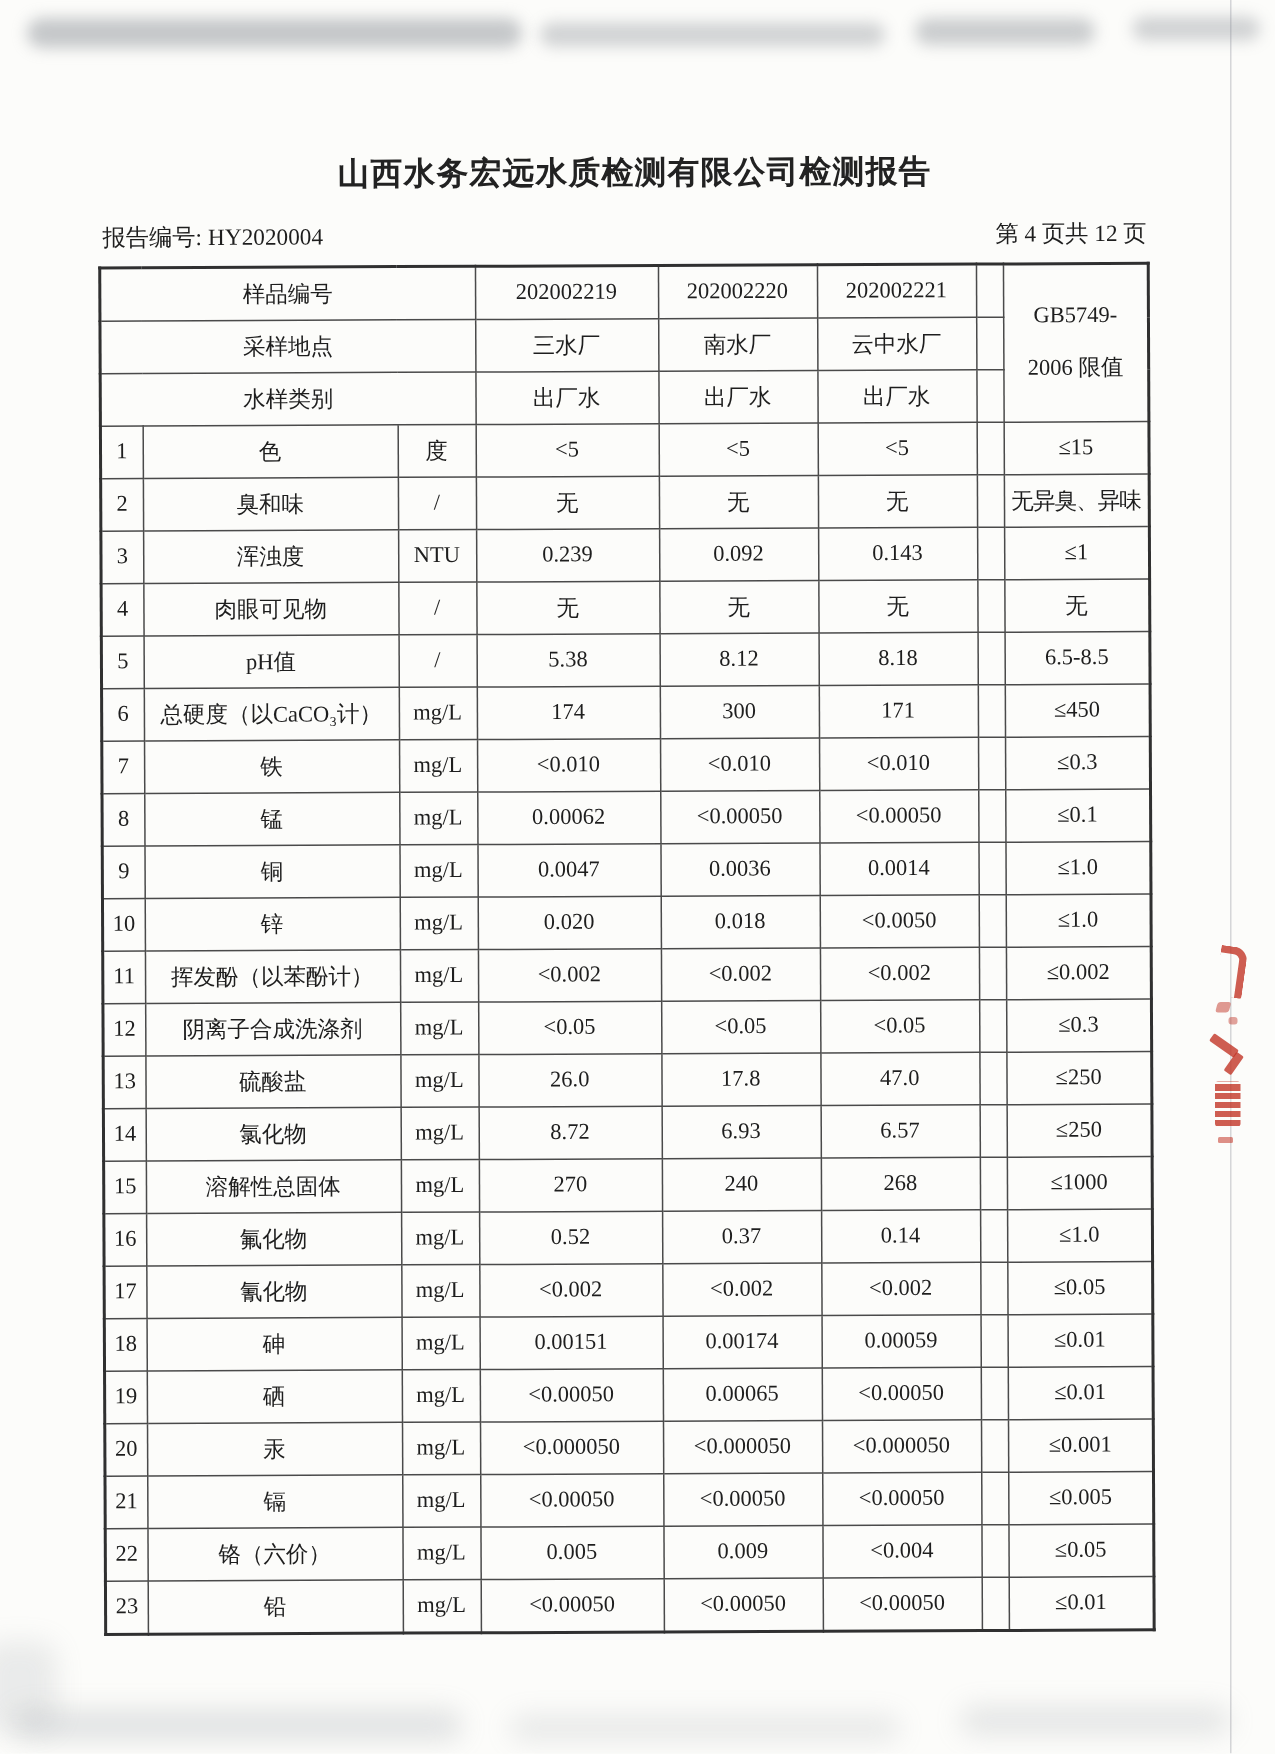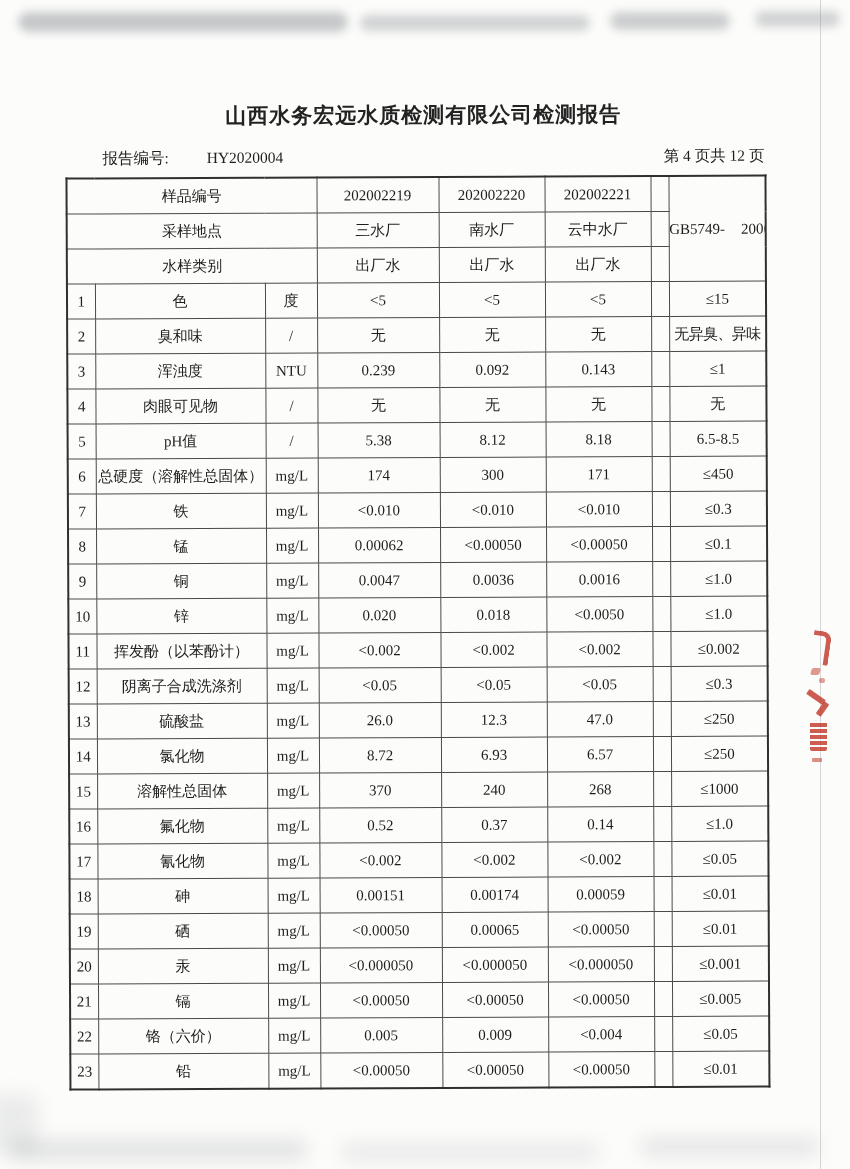--- a/index.html
+++ b/index.html
@@ -19,36 +19,36 @@
     position: absolute; top: 101px; left: 0; width: 850px;
     margin: 0; text-align: center;
     font-family: "Liberation Sans", "DejaVu Sans", sans-serif;
     font-weight: 700; font-size: 21px; letter-spacing: 1px; color: #222;
   }
   .meta-row {
     position: absolute; top: 147px; left: 70px; width: 696px;
     display: flex; justify-content: space-between; align-items: baseline;
     font-size: 15.5px;
   }
-  .meta-row .report-no span { margin-right: 4px; margin-left: 34px; }
+  .meta-row .report-no span { margin-right: 4px; }
 
   table.report {
     position: absolute; top: 176px; left: 67px;
     width: 699px; border-collapse: collapse; table-layout: fixed;
     border: 2px solid #303030;
   }
   table.report td {
     border: 1.5px solid #4a4a4a;
     height: 34px; padding: 0;
     text-align: center; vertical-align: middle;
     font-size: 15px; white-space: nowrap; overflow: hidden;
   }
   td.item-cell { text-align: left; padding-left: 13px; }
   td.limit-head { vertical-align: middle; }
-  .limit-head-inner { display: flex; flex-direction: row; gap: 16px; align-items: center; font-size: 15px; }
+  .limit-head-inner { display: flex; flex-direction: column; gap: 16px; align-items: center; font-size: 15px; }
   td.small-limit { font-size: 13.5px; letter-spacing: -0.6px; }
 
   
   .blob { position: absolute; filter: blur(5px); border-radius: 12px; background: #8f949a; }
   .scan-band-top { position: absolute; top: 8px; left: 0; width: 850px; height: 42px; }
   .scan-band-bottom { position: absolute; top: 1126px; left: 0; width: 850px; height: 43px; }
   .scan-band-bottom .blob { filter: blur(9px); background: #9aa0a6; }
 
   .page-fold {
     position: absolute; left: 820px; top: 0; width: 1px; height: 1169px;
@@ -176,21 +176,21 @@
             <td class="item-cell">pH值</td>
             <td>/</td>
             <td>5.38</td>
             <td>8.12</td>
             <td>8.18</td>
             <td></td>
             <td>6.5-8.5</td>
           </tr>
           <tr>
             <td>6</td>
-            <td class="item-cell">总硬度（溶解性总固体）</td>
+            <td class="item-cell">总硬度（以CaCO₃计）</td>
             <td>mg/L</td>
             <td>174</td>
             <td>300</td>
             <td>171</td>
             <td></td>
             <td>≤450</td>
           </tr>
           <tr>
             <td>7</td>
             <td class="item-cell">铁</td>
@@ -210,21 +210,21 @@
             <td>&lt;0.00050</td>
             <td></td>
             <td>≤0.1</td>
           </tr>
           <tr>
             <td>9</td>
             <td class="item-cell">铜</td>
             <td>mg/L</td>
             <td>0.0047</td>
             <td>0.0036</td>
-            <td>0.0016</td>
+            <td>0.0014</td>
             <td></td>
             <td>≤1.0</td>
           </tr>
           <tr>
             <td>10</td>
             <td class="item-cell">锌</td>
             <td>mg/L</td>
             <td>0.020</td>
             <td>0.018</td>
             <td>&lt;0.0050</td>
@@ -249,40 +249,40 @@
             <td>&lt;0.05</td>
             <td>&lt;0.05</td>
             <td></td>
             <td>≤0.3</td>
           </tr>
           <tr>
             <td>13</td>
             <td class="item-cell">硫酸盐</td>
             <td>mg/L</td>
             <td>26.0</td>
-            <td>12.3</td>
+            <td>17.8</td>
             <td>47.0</td>
             <td></td>
             <td>≤250</td>
           </tr>
           <tr>
             <td>14</td>
             <td class="item-cell">氯化物</td>
             <td>mg/L</td>
             <td>8.72</td>
             <td>6.93</td>
             <td>6.57</td>
             <td></td>
             <td>≤250</td>
           </tr>
           <tr>
             <td>15</td>
             <td class="item-cell">溶解性总固体</td>
             <td>mg/L</td>
-            <td>370</td>
+            <td>270</td>
             <td>240</td>
             <td>268</td>
             <td></td>
             <td>≤1000</td>
           </tr>
           <tr>
             <td>16</td>
             <td class="item-cell">氟化物</td>
             <td>mg/L</td>
             <td>0.52</td>

